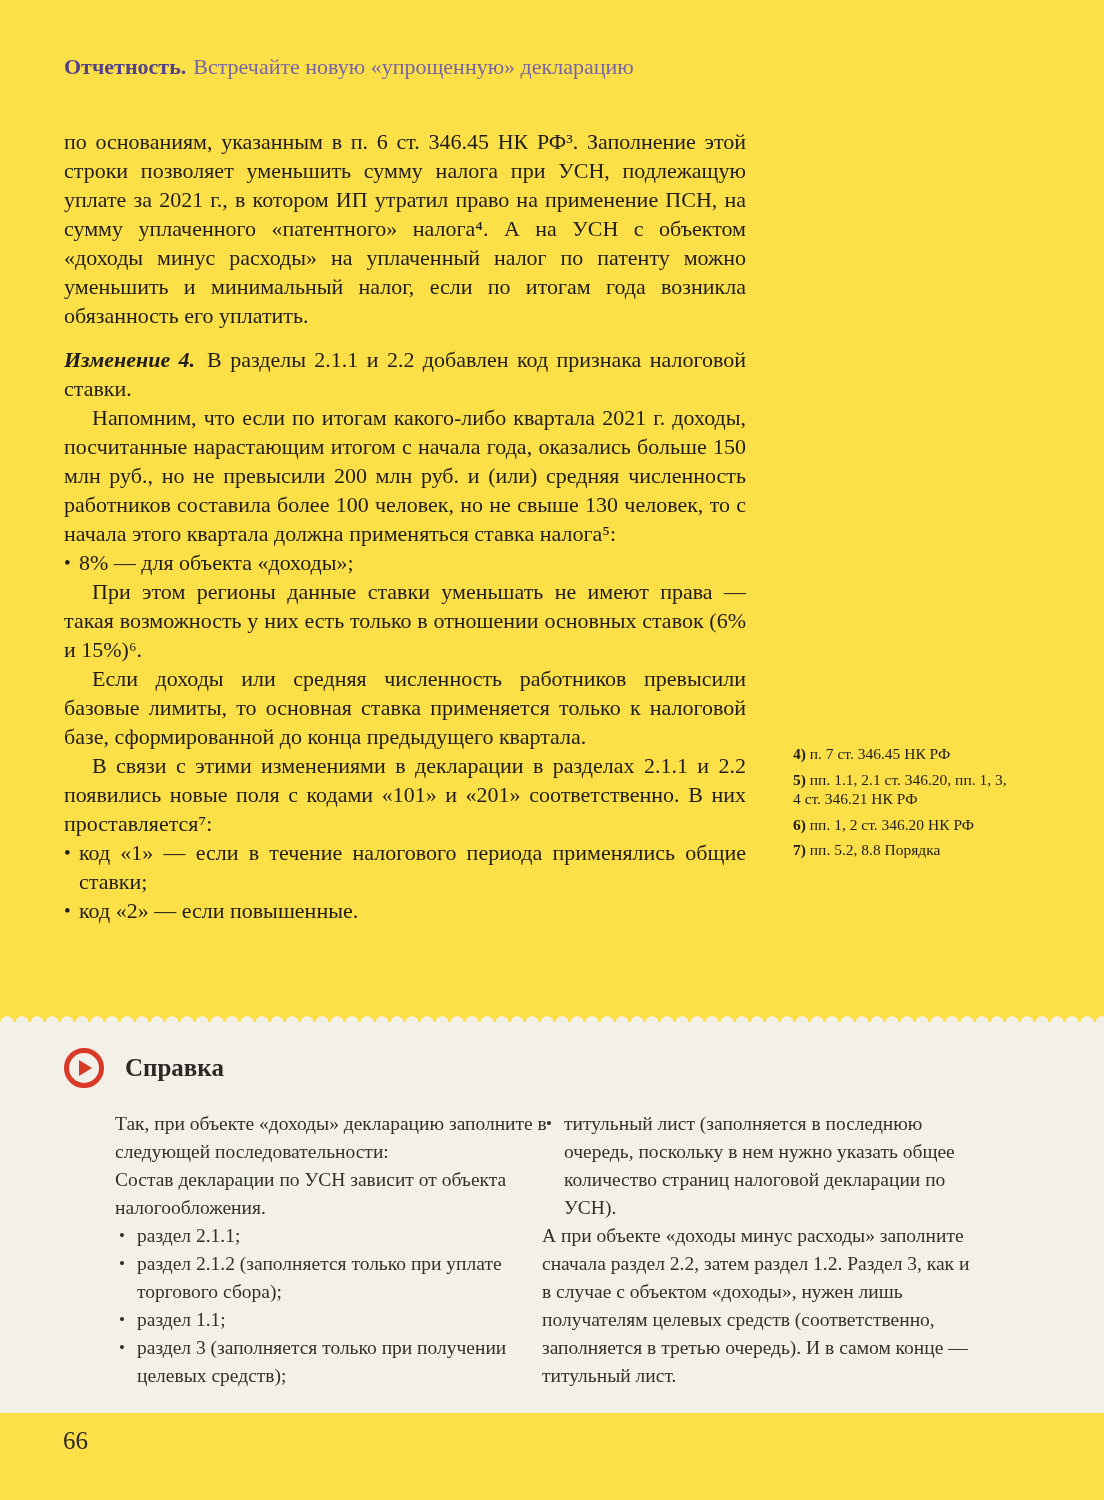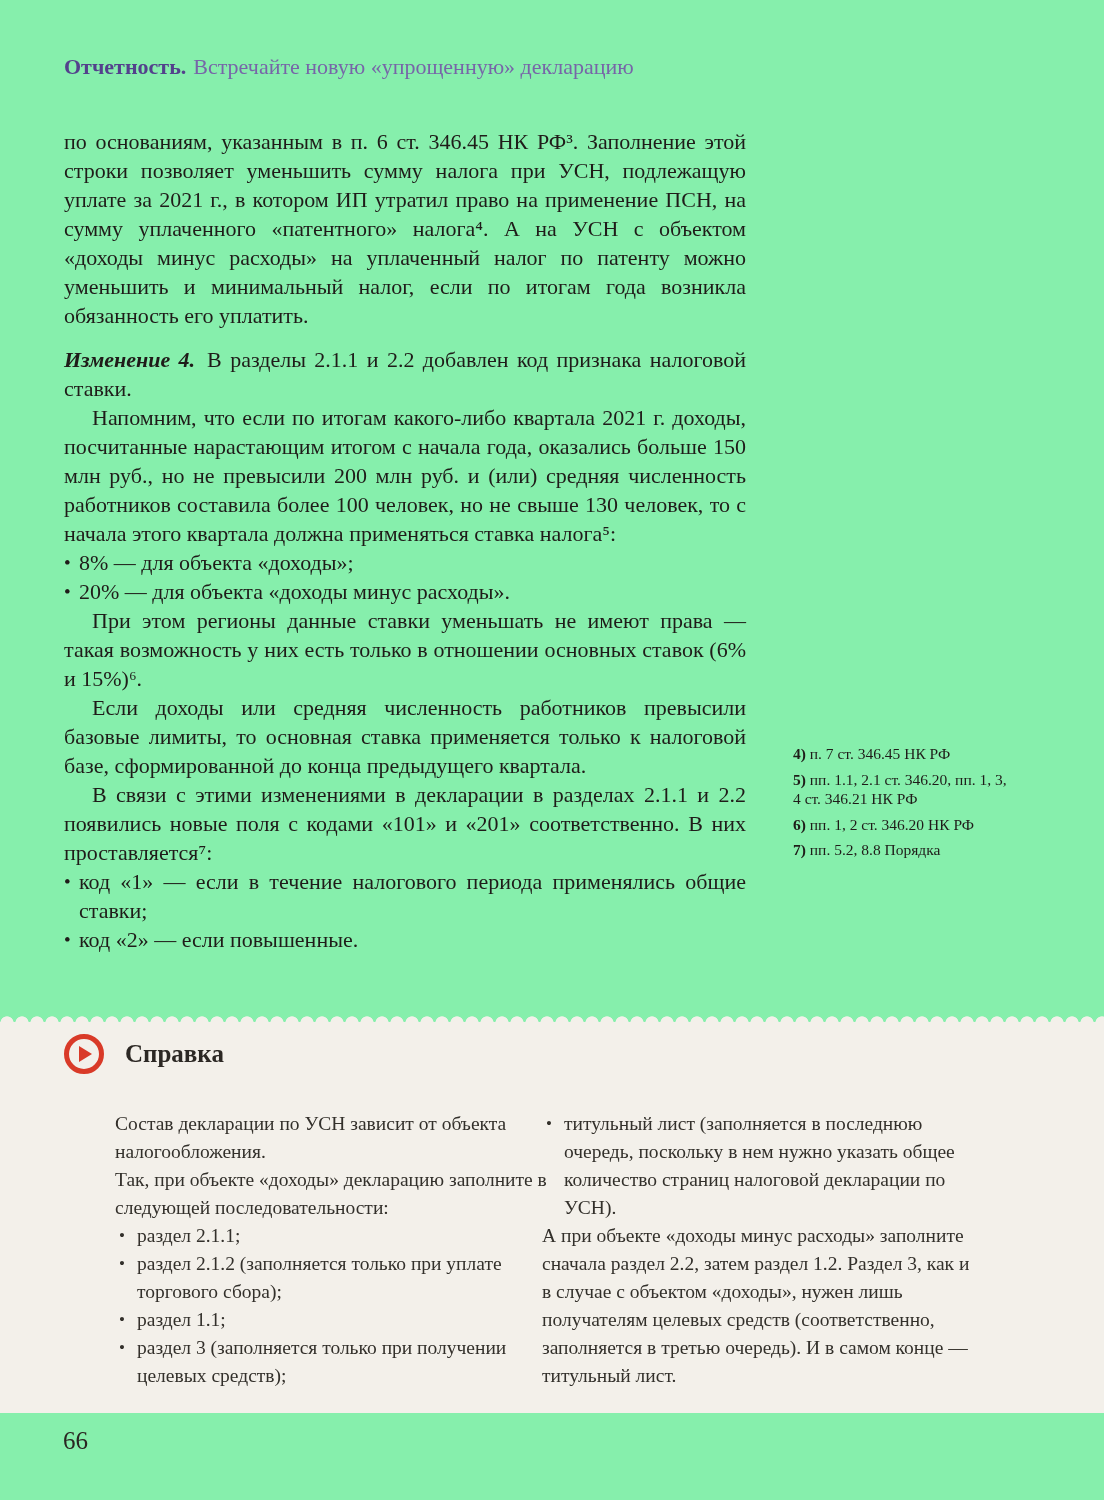--- a/index.html
+++ b/index.html
@@ -5,21 +5,21 @@
   * { box-sizing: border-box; }
   html, body { margin: 0; padding: 0; }
   body {
     width: 1104px; height: 1500px;
     background: #ffffff;
     font-family: "Liberation Serif", "DejaVu Serif", serif;
   }
   .page {
     position: relative;
     width: 1104px; height: 1500px;
-    background: #86efac;
+    background: #fde047;
     overflow: hidden;
     color: #1f1c19;
   }
 
   
   .runhead {
     position: absolute; left: 64px; top: 54px;
     font-size: 22px; line-height: 26px;
     white-space: nowrap;
   }
@@ -57,21 +57,21 @@
     background: #f3f0ea;
   }
   .spravka::before {
     content: "";
     position: absolute; left: 0; top: -7px;
     width: 100%; height: 8px;
     background-image: radial-gradient(circle at 7px 8px, #f3f0ea 6.3px, rgba(243,240,234,0) 7px);
     background-size: 15px 8px;
     background-repeat: repeat-x;
   }
-  .sprav-head { position: absolute; left: 64px; top: 12px; height: 40px; }
+  .sprav-head { position: absolute; left: 64px; top: 26px; height: 40px; }
   .sprav-icon {
     display: inline-block; vertical-align: middle;
     width: 40px; height: 40px;
     border: 5px solid #d93a28; border-radius: 50%;
     position: relative;
   }
   .sprav-icon .tri {
     position: absolute; left: 10px; top: 7px;
     width: 0; height: 0;
     border-left: 13px solid #d93a28;
@@ -110,21 +110,20 @@
   </div>
 
   <div class="article">
     <p>по основаниям, указанным в п. 6 ст. 346.45 НК РФ³. Заполнение этой строки позволяет уменьшить сумму налога при УСН, подлежащую уплате за 2021 г., в котором ИП утратил право на применение ПСН, на сумму уплаченного «патентного» налога⁴. А на УСН с объектом «доходы минус расходы» на уплаченный налог по патенту можно уменьшить и минимальный налог, если по итогам года возникла обязанность его уплатить.</p>
     <p class="para-change">
       <span class="change-label">Изменение 4.</span><span>В разделы 2.1.1 и 2.2 добавлен код признака налоговой ставки.</span>
     </p>
     <p class="indent">Напомним, что если по итогам какого-либо квартала 2021 г. доходы, посчитанные нарастающим итогом с начала года, оказались больше 150 млн руб., но не превысили 200 млн руб. и (или) средняя численность работников составила более 100 человек, но не свыше 130 человек, то с начала этого квартала должна применяться ставка налога⁵:</p>
     <ul class="bullets">
       <li>8% — для объекта «доходы»;</li>
-      <li>20% — для объекта «доходы минус расходы».</li>
     </ul>
     <p class="indent">При этом регионы данные ставки уменьшать не имеют права — такая возможность у них есть только в отношении основных ставок (6% и 15%)⁶.</p>
     <p class="indent">Если доходы или средняя численность работников превысили базовые лимиты, то основная ставка применяется только к налоговой базе, сформированной до конца предыдущего квартала.</p>
     <p class="indent">В связи с этими изменениями в декларации в разделах 2.1.1 и 2.2 появились новые поля с кодами «101» и «201» соответственно. В них проставляется⁷:</p>
     <ul class="bullets">
       <li>код «1» — если в течение налогового периода применялись общие ставки;</li>
       <li>код «2» — если повышенные.</li>
     </ul>
   </div>
 
@@ -134,22 +133,22 @@
     <p class="footnote"><span class="fn-num">6)</span> <span>пп. 1, 2 ст. 346.20 НК РФ</span></p>
     <p class="footnote"><span class="fn-num">7)</span> <span>пп. 5.2, 8.8 Порядка</span></p>
   </aside>
 
   <section class="spravka">
     <div class="sprav-head">
       <span class="sprav-icon"><span class="tri"></span></span>
       <span class="sprav-title">Справка</span>
     </div>
     <div class="sprav-col sprav-col-left">
+      <p>Так, при объекте «доходы» декларацию заполните в следующей последовательности:</p>
       <p>Состав декларации по УСН зависит от объекта налогообложения.</p>
-      <p>Так, при объекте «доходы» декларацию заполните в следующей последовательности:</p>
       <ul>
         <li>раздел 2.1.1;</li>
         <li>раздел 2.1.2 (заполняется только при уплате торгового сбора);</li>
         <li>раздел 1.1;</li>
         <li>раздел 3 (заполняется только при получении целевых средств);</li>
       </ul>
     </div>
     <div class="sprav-col sprav-col-right">
       <ul>
         <li>титульный лист (заполняется в последнюю очередь, поскольку в нем нужно указать общее количество страниц налоговой декларации по УСН).</li>

